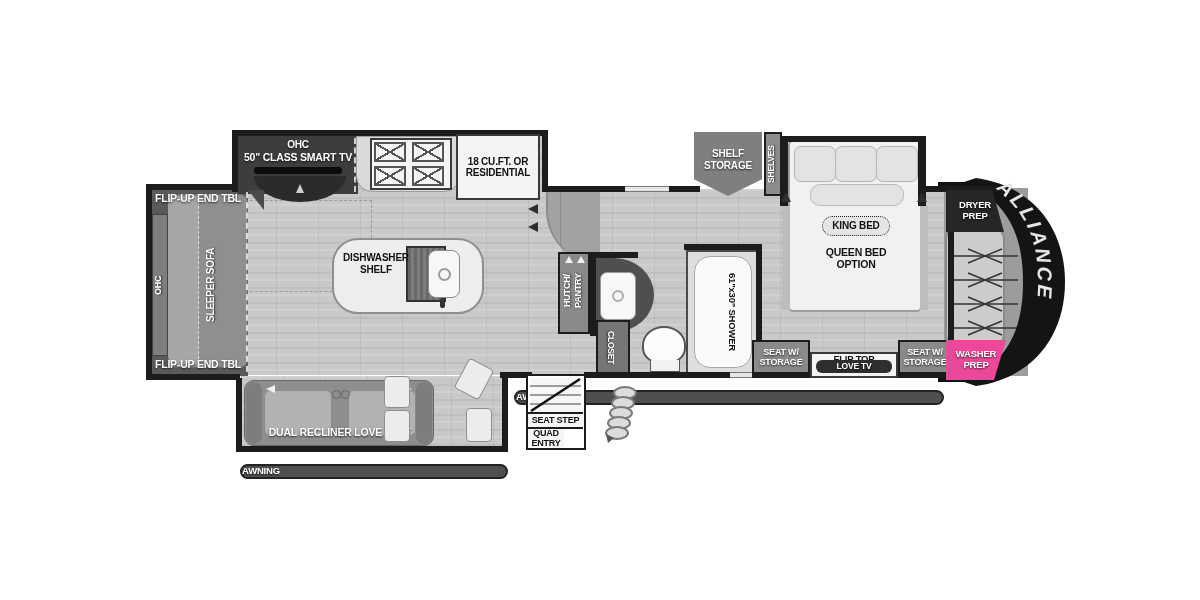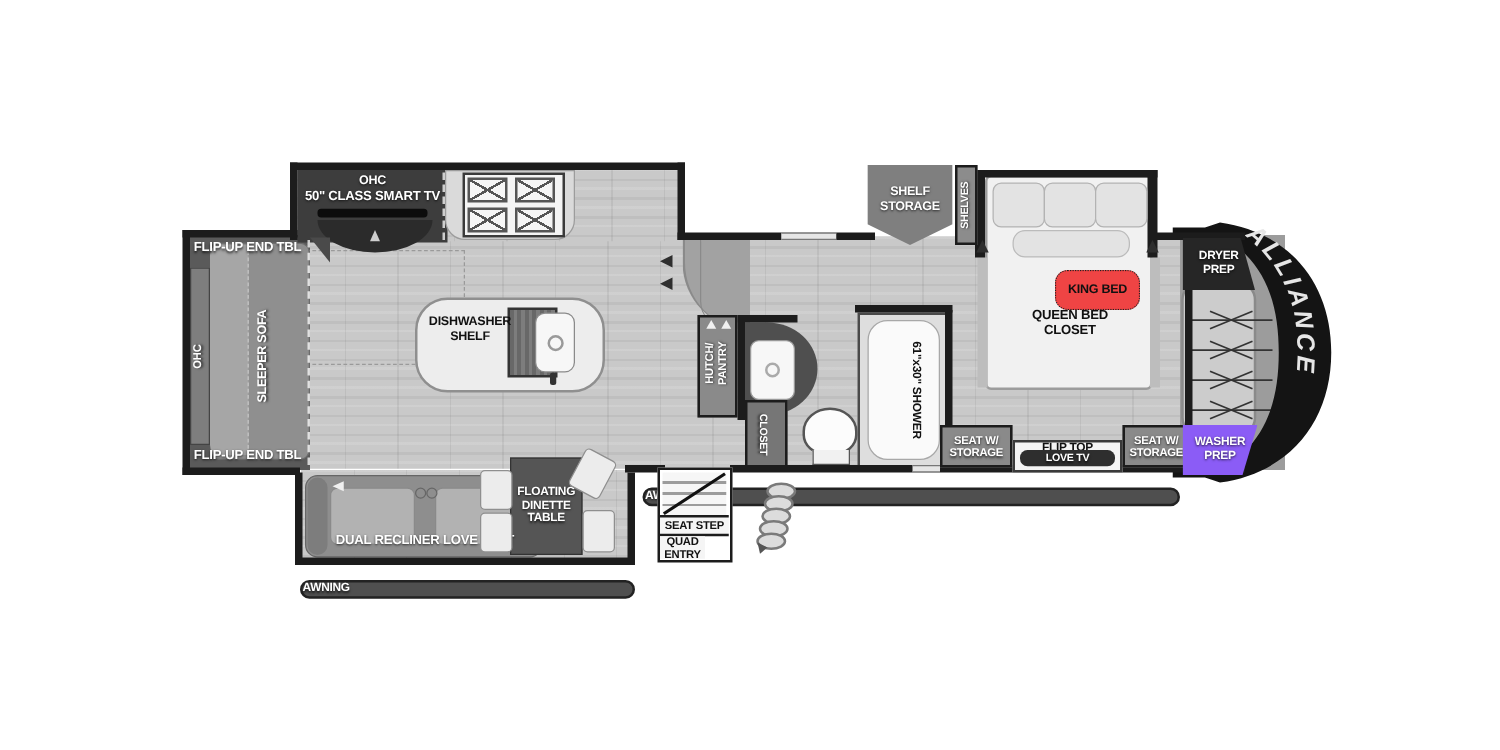--- a/index.html
+++ b/index.html
@@ -112,20 +112,23 @@
   <div class="abs" style="left:254px;top:176px;width:92px;height:26px;background:#2b2b2b;border-radius:0 0 46px 46px / 0 0 26px 26px;z-index:7;"></div>
   <div class="tri" style="left:296px;top:184px;border-bottom:9px solid #cfcfcf;border-left:4px solid transparent;border-right:4px solid transparent;"></div>
   <div class="abs" style="left:240px;top:200px;width:132px;height:92px;border:1.5px dashed #9a9a9a;box-sizing:border-box;z-index:2;"></div>
 
   <div class="abs" style="left:356px;top:136px;width:104px;height:56px;background:#dadada;border-radius:0 0 16px 16px;border:1px solid #9c9c9c;box-sizing:border-box;z-index:3;"></div>
   <div class="abs whitebox" style="left:370px;top:138px;width:82px;height:52px;"></div>
   <div class="burner" style="left:374px;top:142px;"></div>
   <div class="burner" style="left:412px;top:142px;"></div>
   <div class="burner" style="left:374px;top:166px;"></div>
   <div class="burner" style="left:412px;top:166px;"></div>
+  <div class="abs whitebox seatbox" style="left:456px;top:134px;width:84px;height:66px;">
+    <div class="lbl blbl" style="width:74px;">18 CU.FT. OR RESIDENTIAL</div>
+  </div>
 
   <div class="abs" style="left:332px;top:238px;width:152px;height:76px;background:#ededed;border:2px solid #8f8f8f;border-radius:26px;box-sizing:border-box;z-index:3;"></div>
   <div class="abs lbl blbl" style="left:340px;top:252px;width:72px;z-index:8;">DISHWASHER SHELF</div>
   <div class="abs" style="left:406px;top:246px;width:40px;height:56px;background:repeating-linear-gradient(90deg,#686868 0 3px,#7d7d7d 3px 6px);border:2px solid #333;box-sizing:border-box;z-index:7;"></div>
   <div class="abs" style="left:428px;top:250px;width:30px;height:46px;background:#f7f7f7;border:1.5px solid #8a8a8a;border-radius:8px;z-index:8;"></div>
   <div class="abs" style="left:438px;top:268px;width:9px;height:9px;border:2px solid #9a9a9a;border-radius:50%;z-index:9;"></div>
   <div class="abs" style="left:440px;top:298px;width:5px;height:10px;background:#333;border-radius:2px;z-index:9;"></div>
 
   <div class="abs" style="left:546px;top:192px;width:54px;height:72px;background:#a2a2a2;border-radius:0 0 0 54px;border-left:2px solid #8a8a8a;box-sizing:border-box;z-index:3;"></div>
   <div class="abs" style="left:560px;top:192px;width:20px;height:70px;border-left:1.5px solid #8a8a8a;border-radius:0 0 0 40px;z-index:4;"></div>
@@ -154,24 +157,24 @@
   <div class="abs graybox" style="left:694px;top:132px;width:68px;height:64px;clip-path:polygon(0 0,100% 0,100% 74%,50% 100%,0 74%);border:none;background:#7f7f7f;outline:2px solid #1c1c1c;"></div>
   <div class="abs lbl wlbl" style="left:694px;top:148px;width:68px;font-size:10px;">SHELF STORAGE</div>
   <div class="abs graybox" style="left:764px;top:132px;width:18px;height:64px;background:#8c8c8c;"></div>
   <div class="abs lbl wlbl vccw" style="left:767px;top:138px;height:52px;font-size:8.5px;">SHELVES</div>
 
   <div class="abs" style="left:788px;top:140px;width:134px;height:172px;background:#f1f1f1;border:2px solid #9c9c9c;border-radius:5px;box-sizing:border-box;z-index:3;"></div>
   <div class="pillow" style="left:794px;top:146px;"></div>
   <div class="pillow" style="left:835px;top:146px;"></div>
   <div class="pillow" style="left:876px;top:146px;"></div>
   <div class="abs" style="left:810px;top:184px;width:92px;height:20px;background:#e3e3e3;border:1px solid #bbb;border-radius:10px;z-index:8;"></div>
-  <div class="abs lbl blbl seatbox" style="left:844px;top:216px;width:68px;height:32px;background:#ef4444;border:1.5px dotted #222;border-radius:10px;box-sizing:border-box;">
+  <div class="abs lbl blbl seatbox" style="left:822px;top:216px;width:68px;height:20px;background:#e5e5e5;border:1.5px dotted #222;border-radius:10px;box-sizing:border-box;">
     <span>KING BED</span>
   </div>
-  <div class="abs lbl blbl" style="left:806px;top:246px;width:100px;font-size:10.5px;">QUEEN BED CLOSET</div>
+  <div class="abs lbl blbl" style="left:806px;top:246px;width:100px;font-size:10.5px;">QUEEN BED OPTION</div>
   <div class="abs" style="left:782px;top:206px;width:8px;height:104px;background:#bdbdbd;z-index:3;"></div>
   <div class="abs" style="left:920px;top:206px;width:8px;height:104px;background:#bdbdbd;z-index:3;"></div>
   <div class="tri" style="left:781px;top:192px;border-bottom:10px solid #2e2e2e;border-left:5px solid transparent;border-right:5px solid transparent;z-index:7;"></div>
   <div class="tri" style="left:917px;top:192px;border-bottom:10px solid #2e2e2e;border-left:5px solid transparent;border-right:5px solid transparent;z-index:7;"></div>
 
   <div class="abs graybox seatbox" style="left:752px;top:340px;width:58px;height:34px;">
     <div class="lbl wlbl" style="width:52px;font-size:9px;">SEAT W/ STORAGE</div>
   </div>
   <div class="abs whitebox seatbox" style="left:810px;top:336px;width:88px;height:26px;margin-top:16px;">
     <div class="lbl blbl" style="font-size:9.5px;">FLIP TOP DRESSER</div>
@@ -179,42 +182,39 @@
   <div class="abs seatbox" style="left:816px;top:360px;width:76px;height:13px;background:#2e2e2e;border-radius:6px;z-index:8;">
     <div class="lbl wlbl" style="font-size:8.5px;">LOVE TV</div>
   </div>
   <div class="abs graybox seatbox" style="left:898px;top:340px;width:54px;height:34px;">
     <div class="lbl wlbl" style="width:50px;font-size:9px;">SEAT W/ STORAGE</div>
   </div>
 
   <div class="abs seatbox" style="left:946px;top:190px;width:58px;height:42px;background:#262626;clip-path:polygon(0 0,80% 0,100% 100%,0 100%);z-index:8;">
     <div class="lbl wlbl" style="width:46px;font-size:9.5px;">DRYER PREP</div>
   </div>
-  <div class="abs seatbox" style="left:946px;top:340px;width:60px;height:40px;background:#8b5cf6;clip-path:polygon(0 0,100% 0,80% 100%,0 100%);z-index:8;">
+  <div class="abs seatbox" style="left:946px;top:340px;width:60px;height:40px;background:#ec4899;clip-path:polygon(0 0,100% 0,80% 100%,0 100%);z-index:8;">
     <div class="lbl wlbl" style="width:48px;font-size:9.5px;">WASHER PREP</div>
   </div>
 
   <div class="abs" style="left:244px;top:380px;width:190px;height:66px;background:#8e8e8e;border:1.5px solid #666;border-radius:10px;box-sizing:border-box;z-index:3;"></div>
   <div class="abs" style="left:246px;top:382px;width:16px;height:62px;background:#7d7d7d;border-radius:8px;z-index:4;"></div>
   <div class="abs" style="left:416px;top:382px;width:16px;height:62px;background:#7d7d7d;border-radius:8px;z-index:4;"></div>
   <div class="abs" style="left:264px;top:390px;width:66px;height:44px;background:#b2b2b2;border:1px solid #8a8a8a;border-radius:6px;z-index:4;"></div>
   <div class="abs" style="left:348px;top:390px;width:66px;height:44px;background:#b2b2b2;border:1px solid #8a8a8a;border-radius:6px;z-index:4;"></div>
   <div class="abs" style="left:332px;top:390px;width:7px;height:7px;border:1.5px solid #666;border-radius:50%;z-index:5;"></div>
   <div class="abs" style="left:341px;top:390px;width:7px;height:7px;border:1.5px solid #666;border-radius:50%;z-index:5;"></div>
   <div class="tri" style="left:266px;top:385px;border-right:9px solid #f0f0f0;border-top:4px solid transparent;border-bottom:4px solid transparent;z-index:5;"></div>
   <div class="tri" style="left:403px;top:385px;border-left:9px solid #f0f0f0;border-top:4px solid transparent;border-bottom:4px solid transparent;z-index:5;"></div>
   <div class="abs lbl wlbl" style="left:248px;top:426px;width:184px;font-size:10.5px;">DUAL RECLINER LOVE SEAT</div>
 
   <div class="chair" style="left:384px;top:376px;width:24px;height:30px;"></div>
   <div class="chair" style="left:384px;top:410px;width:24px;height:30px;"></div>
   <div class="chair" style="left:466px;top:408px;width:24px;height:32px;"></div>
   <div class="chair" style="left:460px;top:362px;width:26px;height:32px;transform:rotate(28deg);"></div>
-  <div class="abs seatbox" style="left:408px;top:366px;width:58px;height:78px;background:#555;border:1.5px solid #333;box-sizing:border-box;z-index:5;">
-    <div class="lbl wlbl" style="width:52px;font-size:9.5px;">FLOATING DINETTE TABLE</div>
-  </div>
 
   <div class="abs awning" style="left:240px;top:452px;width:268px;height:15px;">
     <div class="lbl wlbl" style="font-size:9.5px;">AWNING</div>
   </div>
   <div class="abs awning" style="left:514px;top:378px;width:430px;height:15px;">
     <div class="lbl wlbl" style="font-size:9.5px;">AWNING</div>
   </div>
 
   <div class="abs" style="left:526px;top:374px;width:60px;height:76px;background:#fff;border:2.5px solid #1c1c1c;box-sizing:border-box;z-index:10;">
     <div class="abs" style="left:2px;top:2px;width:51px;height:34px;background:repeating-linear-gradient(180deg,#f6f6f6 0 7px,#9c9c9c 7px 9px);"></div>

